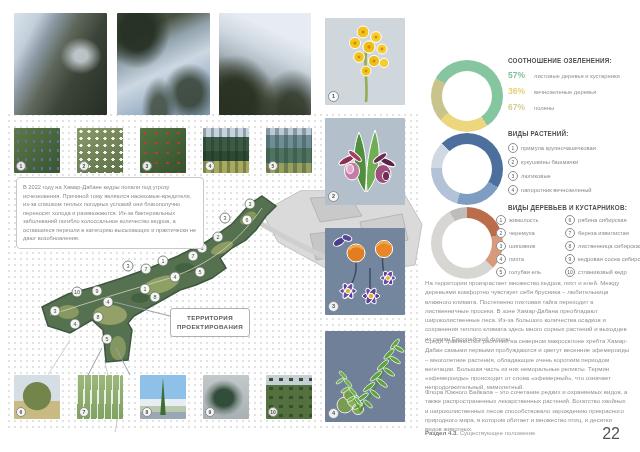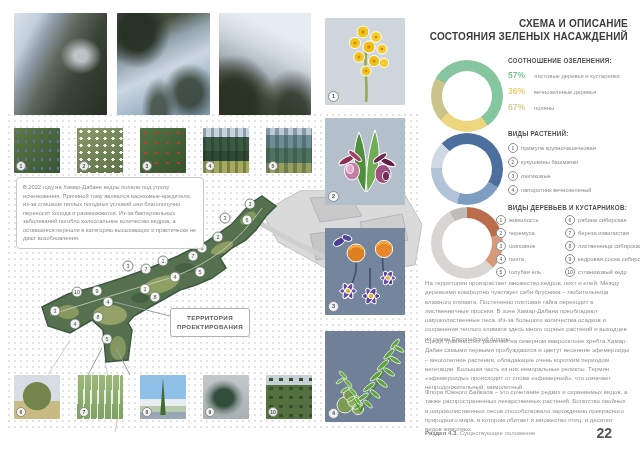--- a/index.html
+++ b/index.html
@@ -79,21 +79,21 @@
   .legpct{font-size:8.5px;font-weight:bold;width:18px;}
   .leglab{font-size:5.8px;color:#8f8f8f;}
   .pct0{color:#7fc29c}.pct1{color:#e7d077}.pct2{color:#d3cd8e}
   .li{position:absolute;display:flex;align-items:center;gap:3px;}
   .nb{flex:0 0 auto;width:8px;height:8px;border-radius:50%;border:.7px solid #8c8c8c;
       background:#fff;color:#5a5a5a;font-size:5px;line-height:8px;text-align:center;}
   .lilab{font-size:5.8px;color:#8a8a8a;white-space:nowrap;}
   .para{position:absolute;left:0;width:205px;font-size:6.1px;line-height:1.52;color:#8f8f8f;text-align:left;}
   .footer{position:absolute;left:0;top:430px;font-size:6px;color:#9a9a9a;}
   .footer b{color:#7a7a7a;font-weight:bold;}
-  .pagenum{position:absolute;right:28px;top:425px;font-size:14px;font-weight:bold;color:#555;z-index:5;}
+  .pagenum{position:absolute;right:20px;top:425px;font-size:16px;font-weight:normal;color:#555;z-index:5;}
 </style>
 </head>
 <body>
 
 <div class="page">
   <div class="dots"></div>
 
   <div class="photo m1"></div>
   <div class="photo m2"></div>
   <div class="photo m3"></div>
@@ -318,22 +318,20 @@
           <ellipse cx="20" cy="59" rx="4.8" ry="1.7" transform="rotate(-32 20 59)"></ellipse>
         <ellipse cx="28" cy="61" rx="5.2" ry="1.8" transform="rotate(50 28 61)"></ellipse>
           <ellipse cx="26" cy="68" rx="4.6" ry="1.6" transform="rotate(-30 26 68)"></ellipse>
         <ellipse cx="33" cy="70" rx="4.8" ry="1.7" transform="rotate(52 33 70)"></ellipse>
       </g>
     </svg>
     <span class="badge">4</span>
   </div>
 
   <div class="rightcol">
-    <div class="title">СХЕМА И ОПИСАНИЕ
-СОСТОЯНИЯ ЗЕЛЕНЫХ НАСАЖДЕНИЙ</div>
 
     <div class="sechead" style="top:57px">СООТНОШЕНИЕ ОЗЕЛЕНЕНИЯ:</div>
     <div class="donut" style="top: 60px; background: conic-gradient(from -60deg, rgb(133, 198, 160) 0%, rgb(133, 198, 160) 57%, rgb(236, 215, 127) 57%, rgb(236, 215, 127) 80%, rgb(201, 195, 140) 80%, rgb(201, 195, 140) 100%);">
         <div class="hole"></div>
       </div>
     <div class="legrow" style="top:70px">
         <span class="legpct pct0">57%</span>
         <span class="leglab">листовые деревья и кустарники</span>
       </div>
     <div class="legrow" style="top:86px">

